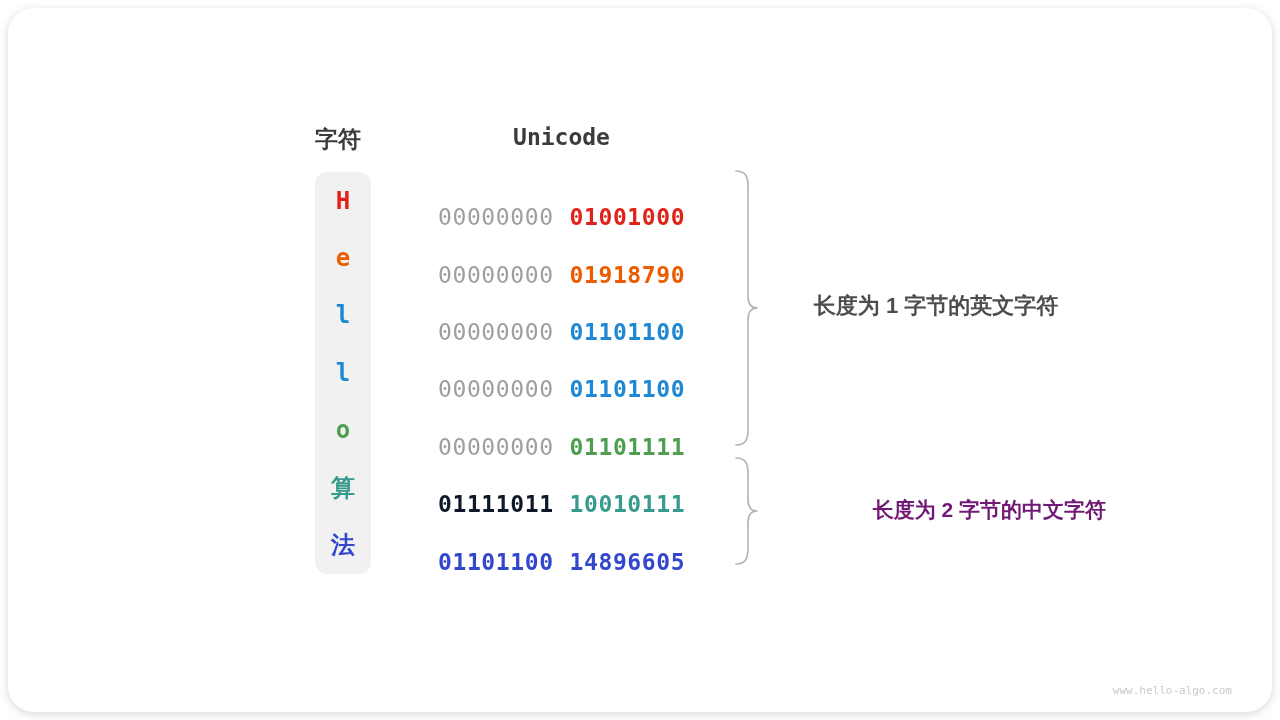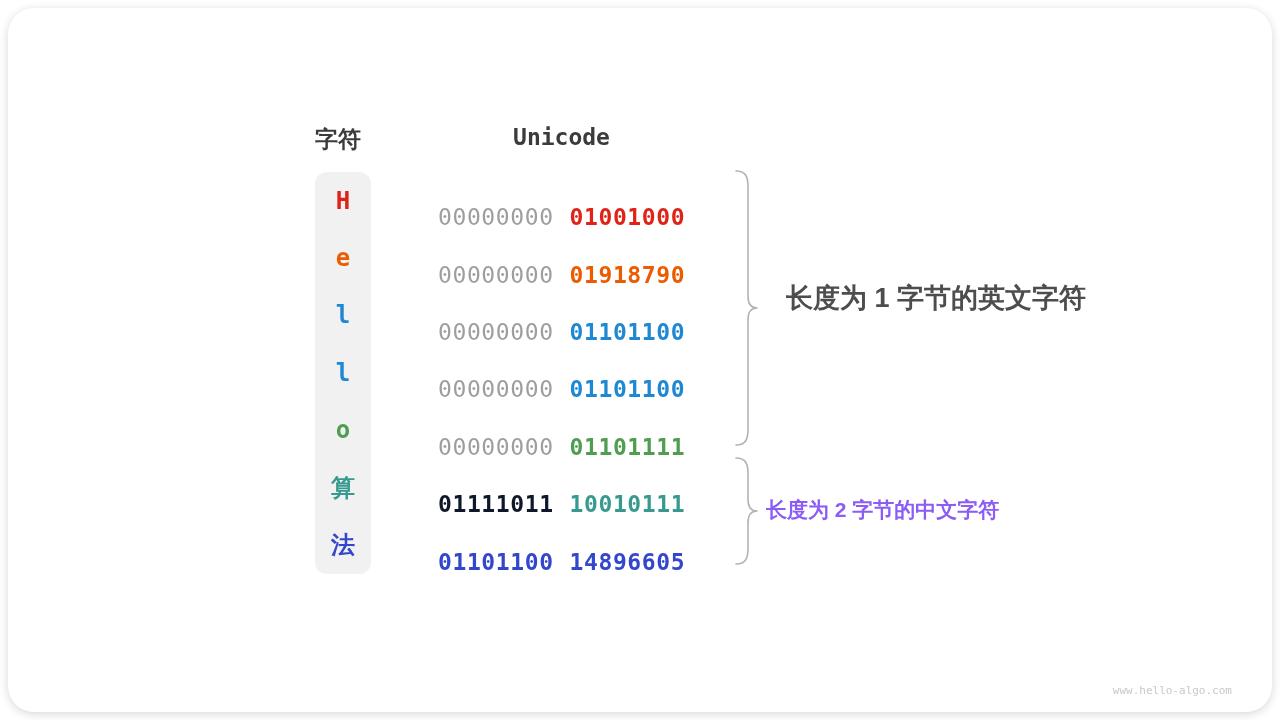--- a/index.html
+++ b/index.html
@@ -56,32 +56,32 @@
     font-size: 23px; font-weight: 700;
     letter-spacing: 0.6px;
     white-space: nowrap;
     margin-top: 33px;
   }
   .brace { position: absolute; left: 726px; }
   .brace-1 { top: 161px; }
   .brace-2 { top: 448px; }
   .annotation-1 {
     position: absolute;
-    left: 758px; top: 272px; width: 340px;
+    left: 758px; top: 279px; width: 340px;
     text-align: center;
-    font-size: 27px; line-height: 37px;
+    font-size: 22px; line-height: 37px;
     color: #4d4d4d; font-weight: 600;
   }
   .annotation-1 .sub { color: #9e9e9e; font-weight: 700; }
   .annotation-2 {
     position: absolute;
     left: 758px; top: 487px; width: 340px;
-    text-align: left;
+    text-align: right;
     font-size: 21px; line-height: 30px;
-    color: #8b5cf6; font-weight: 600;
+    color: #701a75; font-weight: 600;
   }
   .watermark {
     position: absolute;
     right: 40px; top: 676px;
     font-family: "DejaVu Sans Mono", monospace;
     font-size: 11px; color: #c9c9c9;
   }
 </style>
 </head>
 <body>

